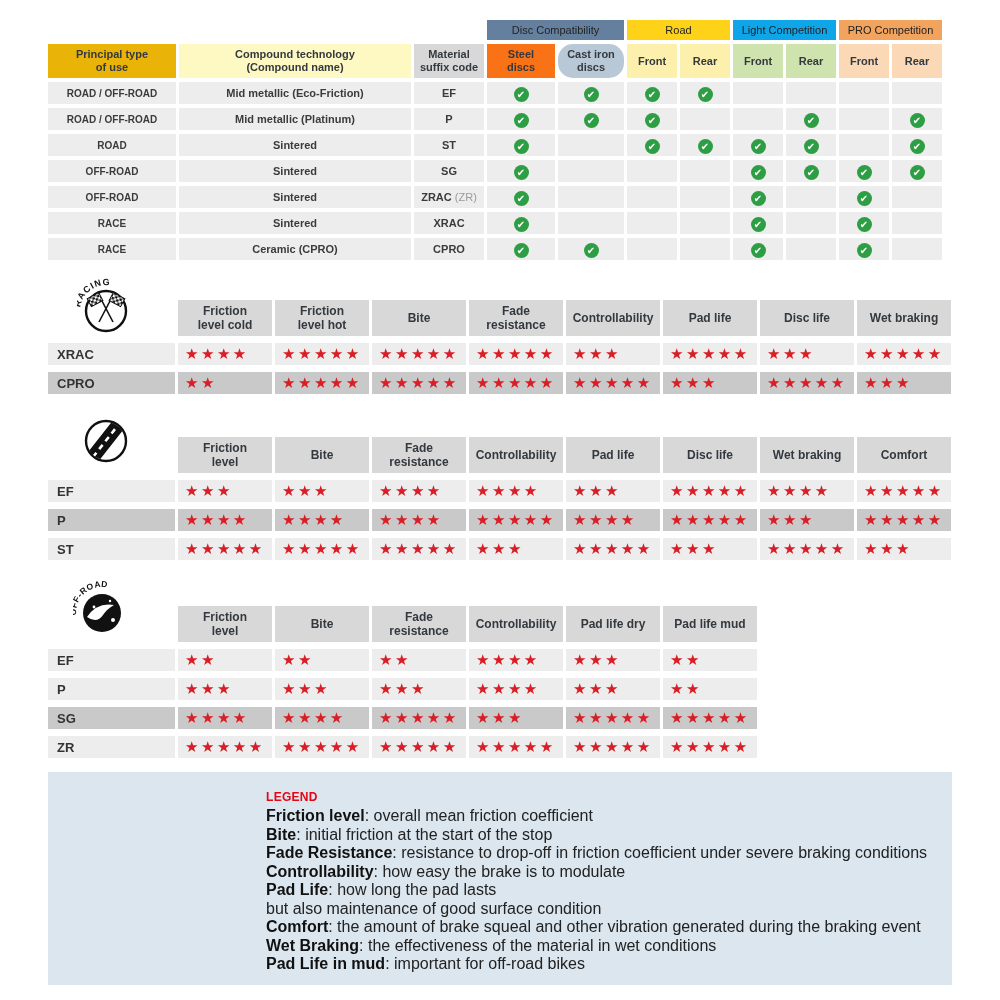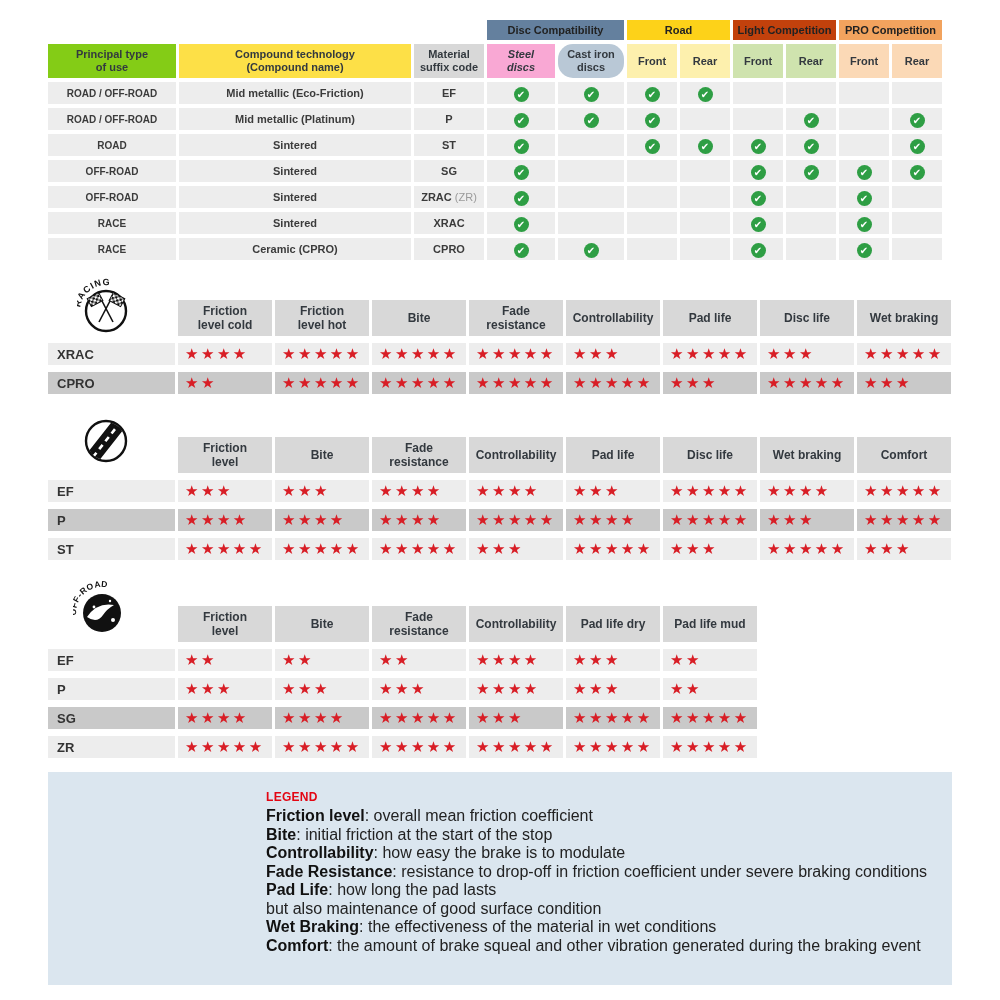--- a/index.html
+++ b/index.html
@@ -10,21 +10,21 @@
     color:#3a3a3a;
   }
   #stage { position:relative; width:1000px; height:1000px; overflow:hidden; background:#fff; }
 
   table { border-collapse:separate; }
 
   
   #compat-table { position:absolute; left:45px; top:16px; border-spacing:3px 4px; table-layout:fixed; }
   #compat-table td { text-align:center; vertical-align:middle; overflow:hidden; }
   #compat-table .spacer { background:transparent; }
-  #compat-table .group { height:20px; font-size:11px; font-weight:bold; color:#222; }
+  #compat-table .group { height:20px; font-size:11px; font-weight:normal; color:#222; }
   #compat-table .colhead {
     height:34px; font-size:11px; font-weight:bold; color:#33393f;
     white-space:pre-line; line-height:1.18;
   }
   #compat-table .compat-cell { height:22px; background:var(--row_light); font-weight:bold; color:#3b3b3b; }
   #compat-table .use { font-size:10px; }
   #compat-table .compound { font-size:11px; }
   #compat-table .suffix { font-size:11px; }
   .suffix-note { color:#9a9a9a; font-weight:normal; }
   .check {
@@ -89,31 +89,31 @@
       <col style="width:50px">
         <col style="width:50px">
       <col style="width:50px">
         <col style="width:50px">
     </colgroup>
     <thead>
       <tr id="compat-groups">
           <td class="spacer" colspan="3"></td>
           <td class="group" colspan="2" style="background: rgb(100, 128, 158);">Disc Compatibility</td>
           <td class="group" colspan="2" style="background: rgb(253, 210, 25);">Road</td>
-          <td class="group" colspan="2" style="background: #c2410c;">Light Competition</td>
+          <td class="group" colspan="2" style="background: #0ea5e9;">Light Competition</td>
           <td class="group" colspan="2" style="background: rgb(242, 163, 94);">PRO Competition</td>
         </tr>
       <tr id="compat-cols">
-          <td class="colhead" style="background: #84cc16;">Principal type
+          <td class="colhead" style="background: #eab308;">Principal type
 of use</td>
-          <td class="colhead" style="background: #fde047;">Compound technology
+          <td class="colhead" style="background: #fef9c3;">Compound technology
 (Compound name)</td>
           <td class="colhead" style="background: rgb(216, 216, 216);">Material
 suffix code</td>
-          <td class="colhead" style="background: #f9a8d4; font-style: italic;">Steel
+          <td class="colhead" style="background: #f97316;">Steel
 discs</td>
           <td class="colhead" style="background: rgb(185, 200, 214); border-radius: 15px;">Cast iron
 discs</td>
           <td class="colhead" style="background: rgb(253, 240, 173);">Front</td>
           <td class="colhead" style="background: rgb(253, 240, 173);">Rear</td>
           <td class="colhead" style="background: rgb(207, 227, 174);">Front</td>
           <td class="colhead" style="background: rgb(207, 227, 174);">Rear</td>
           <td class="colhead" style="background: rgb(251, 217, 182);">Front</td>
           <td class="colhead" style="background: rgb(251, 217, 182);">Rear</td>
         </tr>
@@ -423,23 +423,24 @@
         </tbody>
     </table>
   </section>
 
   <div id="legend">
     <div id="legend-content">
       <div id="legend-title">LEGEND</div>
       <div id="legend-items">
           <div class="legend-line"><b>Friction level</b>: overall mean friction coefficient</div>
           <div class="legend-line"><b>Bite</b>: initial friction at the start of the stop</div>
+          <div class="legend-line"><b>Fade Resistance</b>: resistance to drop-off in friction coefficient under severe braking conditions</div>
           <div class="legend-line"><b>Controllability</b>: how easy the brake is to modulate</div>
-          <div class="legend-line"><b>Fade Resistance</b>: resistance to drop-off in friction coefficient under severe braking conditions</div>
           <div class="legend-line"><b>Pad Life</b>: how long the pad lasts</div>
           <div class="legend-line">but also maintenance of good surface condition</div>
+          <div class="legend-line"><b>Comfort</b>: the amount of brake squeal and other vibration generated during the braking event</div>
           <div class="legend-line"><b>Wet Braking</b>: the effectiveness of the material in wet conditions</div>
-          <div class="legend-line"><b>Comfort</b>: the amount of brake squeal and other vibration generated during the braking event</div>
+          <div class="legend-line"><b>Pad Life in mud</b>: important for off-road bikes</div>
         </div>
     </div>
   </div>
 
 </div>
 
 </body></html>

